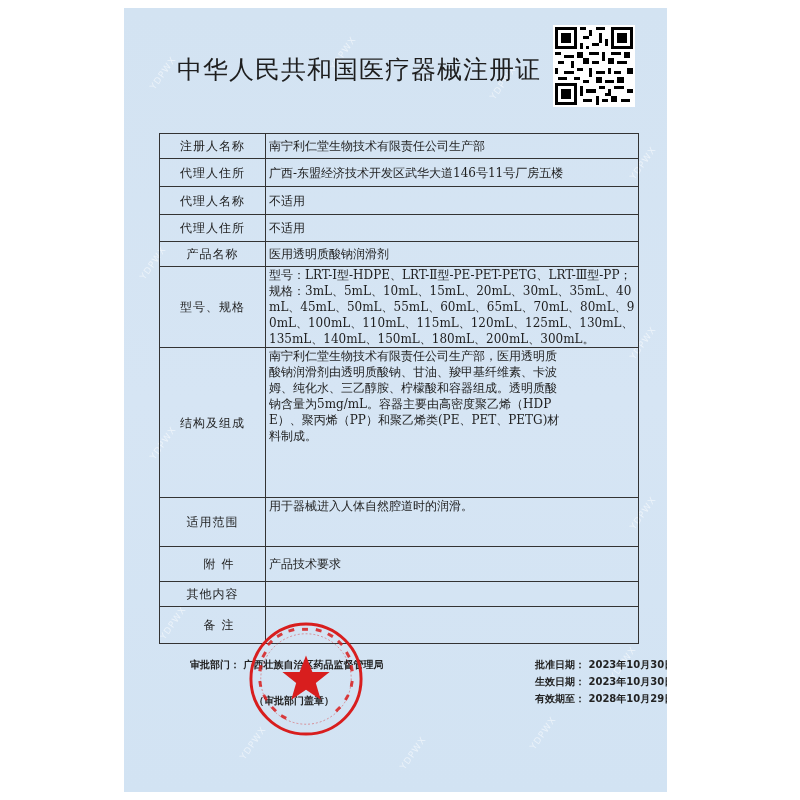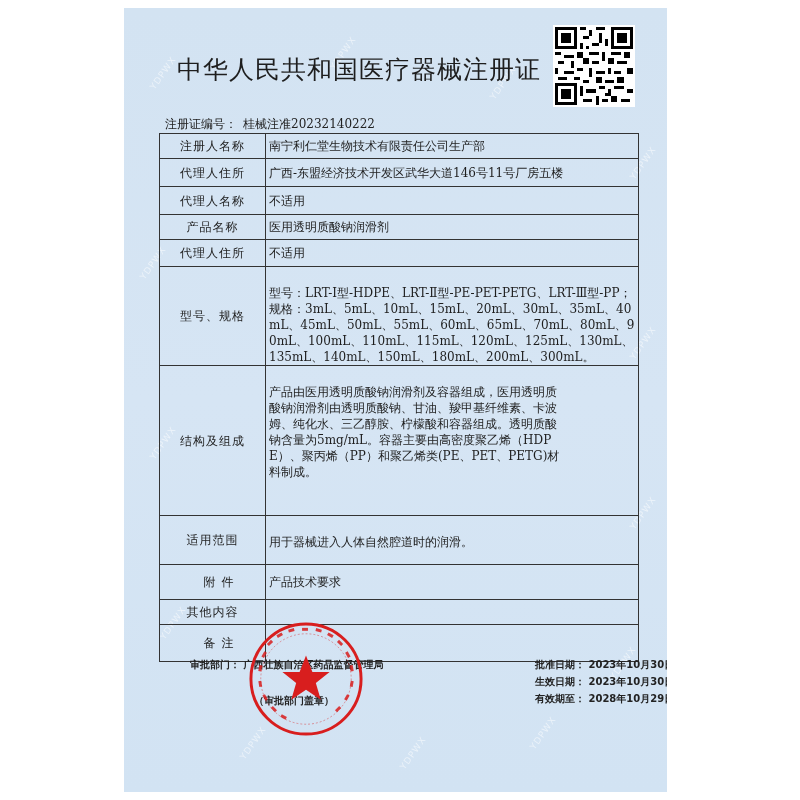--- a/index.html
+++ b/index.html
@@ -78,21 +78,21 @@
     }
     table.cert td.k {
       width: 86px;
       text-align: center;
       letter-spacing: 1px;
       color: #1e1e1e;
     }
     table.cert td.v {
       color: #1e1e1e;
     }
-    table.cert td.v.top { vertical-align: top; padding-top: 18px; }
+    table.cert td.v.top { vertical-align: top; padding-top: 0; }
     .k.spread { letter-spacing: 16px; padding-left: 16px !important; }
     .footer {
       position: absolute;
       top: 648px;
       font-size: 10px;
       font-family: "DejaVu Sans", sans-serif;
       color: #222;
       font-weight: bold;
     }
     .footer .row { line-height: 17px; white-space: nowrap; }
@@ -186,53 +186,50 @@
         <rect x="9" y="23" width="3" height="1"></rect>
           <rect x="13" y="22" width="1" height="3"></rect>
           <rect x="15" y="23" width="2" height="1"></rect>
         <rect x="18" y="22" width="2" height="2"></rect>
           <rect x="21" y="23" width="3" height="1"></rect>
           <rect x="16" y="21" width="1" height="1"></rect>
       </g>
     </svg>
   </div>
 
-  <div class="reg-no">
-    <span class="label">注册证编号：</span><span>桂械注准20232140222</span>
-  </div>
 
   <table class="cert">
     <tbody>
         <tr style="height:25px;">
       <td class="k">注册人名称</td>
       <td class="v">南宁利仁堂生物技术有限责任公司生产部</td>
     </tr>
     <tr style="height:28px;">
       <td class="k">代理人住所</td>
       <td class="v">广西-东盟经济技术开发区武华大道146号11号厂房五楼</td>
     </tr>
     <tr style="height:28px;">
       <td class="k">代理人名称</td>
       <td class="v">不适用</td>
     </tr>
+    <tr style="height:27px;">
+      <td class="k">代理人住所</td>
+      <td class="v">不适用</td>
+    </tr>
     <tr style="height:25px;">
       <td class="k">产品名称</td>
       <td class="v">医用透明质酸钠润滑剂</td>
     </tr>
-    <tr style="height:27px;">
-      <td class="k">代理人住所</td>
-      <td class="v">不适用</td>
-    </tr>
     <tr style="height:80px;">
       <td class="k">型号、规格</td>
       <td class="v top" style="word-break:break-all;">型号：LRT-Ⅰ型-HDPE、LRT-Ⅱ型-PE-PET-PETG、LRT-Ⅲ型-PP；规格：3mL、5mL、10mL、15mL、20mL、30mL、35mL、40mL、45mL、50mL、55mL、60mL、65mL、70mL、80mL、90mL、100mL、110mL、115mL、120mL、125mL、130mL、135mL、140mL、150mL、180mL、200mL、300mL。</td>
     </tr>
     <tr style="height:150px;">
       <td class="k">结构及组成</td>
-      <td class="v top" style="padding-right:70px;word-break:break-all;">产品由医用透明质酸钠润滑剂及容器组成，医用透明质酸钠润滑剂由透明质酸钠、甘油、羧甲基纤维素、卡波姆、纯化水、三乙醇胺、柠檬酸和容器组成。透明质酸钠含量为5mg/mL。容器主要由高密度聚乙烯（HDPE）、聚丙烯（PP）和聚乙烯类(PE、PET、PETG)材料制成。</td>
+      <td class="v top" style="padding-right:70px;word-break:break-all;">南宁利仁堂生物技术有限责任公司生产部，医用透明质酸钠润滑剂由透明质酸钠、甘油、羧甲基纤维素、卡波姆、纯化水、三乙醇胺、柠檬酸和容器组成。透明质酸钠含量为5mg/mL。容器主要由高密度聚乙烯（HDPE）、聚丙烯（PP）和聚乙烯类(PE、PET、PETG)材料制成。</td>
     </tr>
     <tr style="height:49px;">
       <td class="k">适用范围</td>
       <td class="v top">用于器械进入人体自然腔道时的润滑。</td>
     </tr>
     <tr style="height:35px;">
       <td class="k spread">附 件</td>
       <td class="v">产品技术要求</td>
     </tr>
     <tr style="height:25px;">

